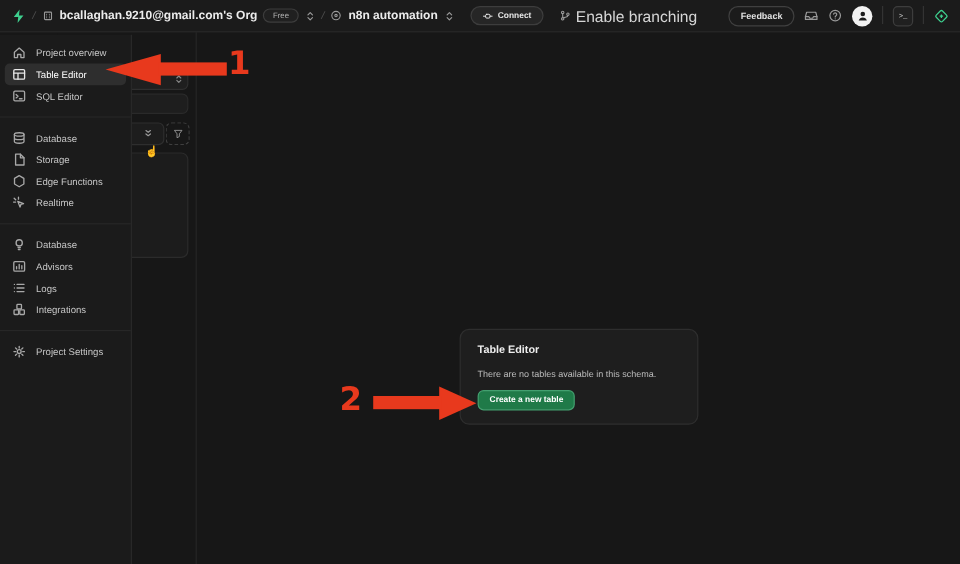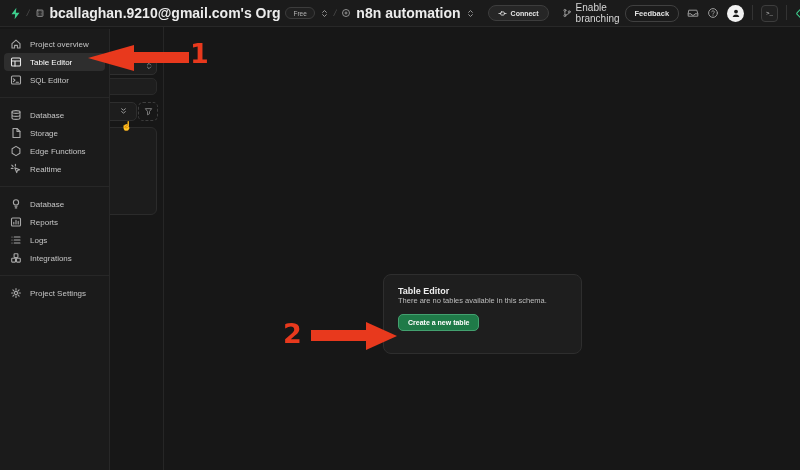--- a/index.html
+++ b/index.html
@@ -5,27 +5,27 @@
   html,body{margin:0;padding:0;background:#0e0e0e;}
   .app{position:relative;width:800px;height:470px;background:#171717;overflow:hidden;
        font-family:"Liberation Sans",sans-serif;-webkit-font-smoothing:antialiased;color:#d8d8d8;}
   .icon{display:inline-flex;align-items:center;justify-content:center;line-height:0;}
   .icon svg{display:block;}
 
   
   .header{position:absolute;top:0;left:0;right:0;height:26px;background:#1b1b1b;
           border-bottom:1px solid #282828;display:flex;align-items:center;padding:0 9px;gap:5px;z-index:40;}
   .slash{color:#4d4d4d;font-size:9px;transform:skewX(-12deg);}
-  .org-name,.proj-name{font-size:14px;font-weight:bold;color:#ececec;white-space:nowrap;}
+  .org-name,.proj-name{font-size:10px;font-weight:bold;color:#ececec;white-space:nowrap;}
   .pill-badge{font-size:6.5px;color:#b4b4b4;border:1px solid #3c3c3c;border-radius:999px;
               padding:1.5px 7px;background:#202020;}
   .hdr-icon{color:#9a9a9a;}
   .connect-btn{display:inline-flex;align-items:center;gap:4px;background:#262626;border:1px solid #3d3d3d;
                border-radius:999px;padding:2.5px 9px;font-size:7px;font-weight:bold;color:#e6e6e6;margin-left:8px;}
-  .branching{display:inline-flex;align-items:center;gap:4px;font-size:10px;color:#d6d6d6;margin-left:8px;}
+  .branching{display:inline-flex;align-items:center;gap:4px;font-size:13px;color:#d6d6d6;margin-left:8px;}
   .hdr-right{margin-left:auto;display:flex;gap:8px;}
   .feedback-btn{font-size:7.5px;color:#e2e2e2;border:1px solid #404040;border-radius:8px;
                 padding:3px 9px;background:transparent;font-weight:bold;}
   .avatar{width:17px;height:17px;border-radius:50%;background:#f2f2f2;display:flex;align-items:center;justify-content:center;}
   .vdiv{width:1px;height:15px;background:#333;}
   .term-btn{width:15px;height:15px;border:1px solid #3d3d3d;border-radius:4px;display:flex;align-items:center;
             justify-content:center;font-family:"Liberation Mono",monospace;font-size:6px;color:#dcdcdc;background:#202020;}
 
   
   .nav{position:absolute;top:29px;bottom:0;left:0;width:110px;background:#1b1b1b;
@@ -58,21 +58,21 @@
   .ph-list{margin-top:8px;}
   .ph-item{font-size:6.5px;color:#4f4f4f;height:10px;line-height:10px;}
   .ph-item.ph-active{display:inline-block;border:1px dashed #3f3f3f;border-radius:3px;
                      padding:0 3px;margin-left:-4px;color:#5a5a5a;}
   .hand-cursor{position:absolute;left:73px;top:95px;font-size:9px;color:#cfcfcf;z-index:12;}
 
   
   .empty-card{position:absolute;left:383px;top:274px;width:199px;height:80px;background:#1e1e1e;
               border:1px solid #2e2e2e;border-radius:8px;box-sizing:border-box;padding:11px 14px;z-index:5;}
   .empty-title{font-size:9px;font-weight:bold;color:#ededed;}
-  .empty-msg{font-size:7.5px;color:#bdbdbd;white-space:nowrap;}
+  .empty-msg{font-size:7.5px;color:#bdbdbd;margin-top:11px;white-space:nowrap;}
   .cta-btn{display:inline-flex;align-items:center;margin-top:9px;background:#1f7a48;border:1px solid #43a06f;
            border-radius:5px;color:#ffffff;font-size:7px;font-weight:bold;padding:4px 9px;cursor:pointer;}
 
   
   .anno{position:absolute;z-index:50;}
   .anno-num{font-size:27px;font-weight:800;color:#e8391d;line-height:1;
             font-family:"DejaVu Sans","Liberation Sans",sans-serif;}
   .a1-head{left:88px;top:45px;width:0;height:0;border-top:13px solid transparent;
            border-bottom:13px solid transparent;border-right:46px solid #e8391d;}
   .a1-shaft{left:132px;top:52px;width:57px;height:11px;background:#e8391d;}
@@ -279,21 +279,21 @@
         </span>
         <span class="nav-label">Database</span>
       </div>
       <div class="nav-item">
         <span class="icon">
           <svg width="12" height="12" viewBox="0 0 12 12" fill="none" stroke="currentColor" stroke-width="1.1" stroke-linecap="round" stroke-linejoin="round">
             <rect x="1.5" y="2" width="9" height="8" rx="1"></rect>
             <path d="M3.8 8V6.2M6 8V4.4M8.2 8V5.4"></path>
           </svg>
         </span>
-        <span class="nav-label">Reports</span>
+        <span class="nav-label">Advisors</span>
       </div>
       <div class="nav-item">
         <span class="icon">
           <svg width="12" height="12" viewBox="0 0 12 12" fill="none" stroke="currentColor" stroke-width="1.1" stroke-linecap="round" stroke-linejoin="round">
             <path d="M2 3h.01M2 6h.01M2 9h.01M4.2 3h5.8M4.2 6h5.8M4.2 9h5.8"></path>
           </svg>
         </span>
         <span class="nav-label">Logs</span>
       </div>
       <div class="nav-item">

